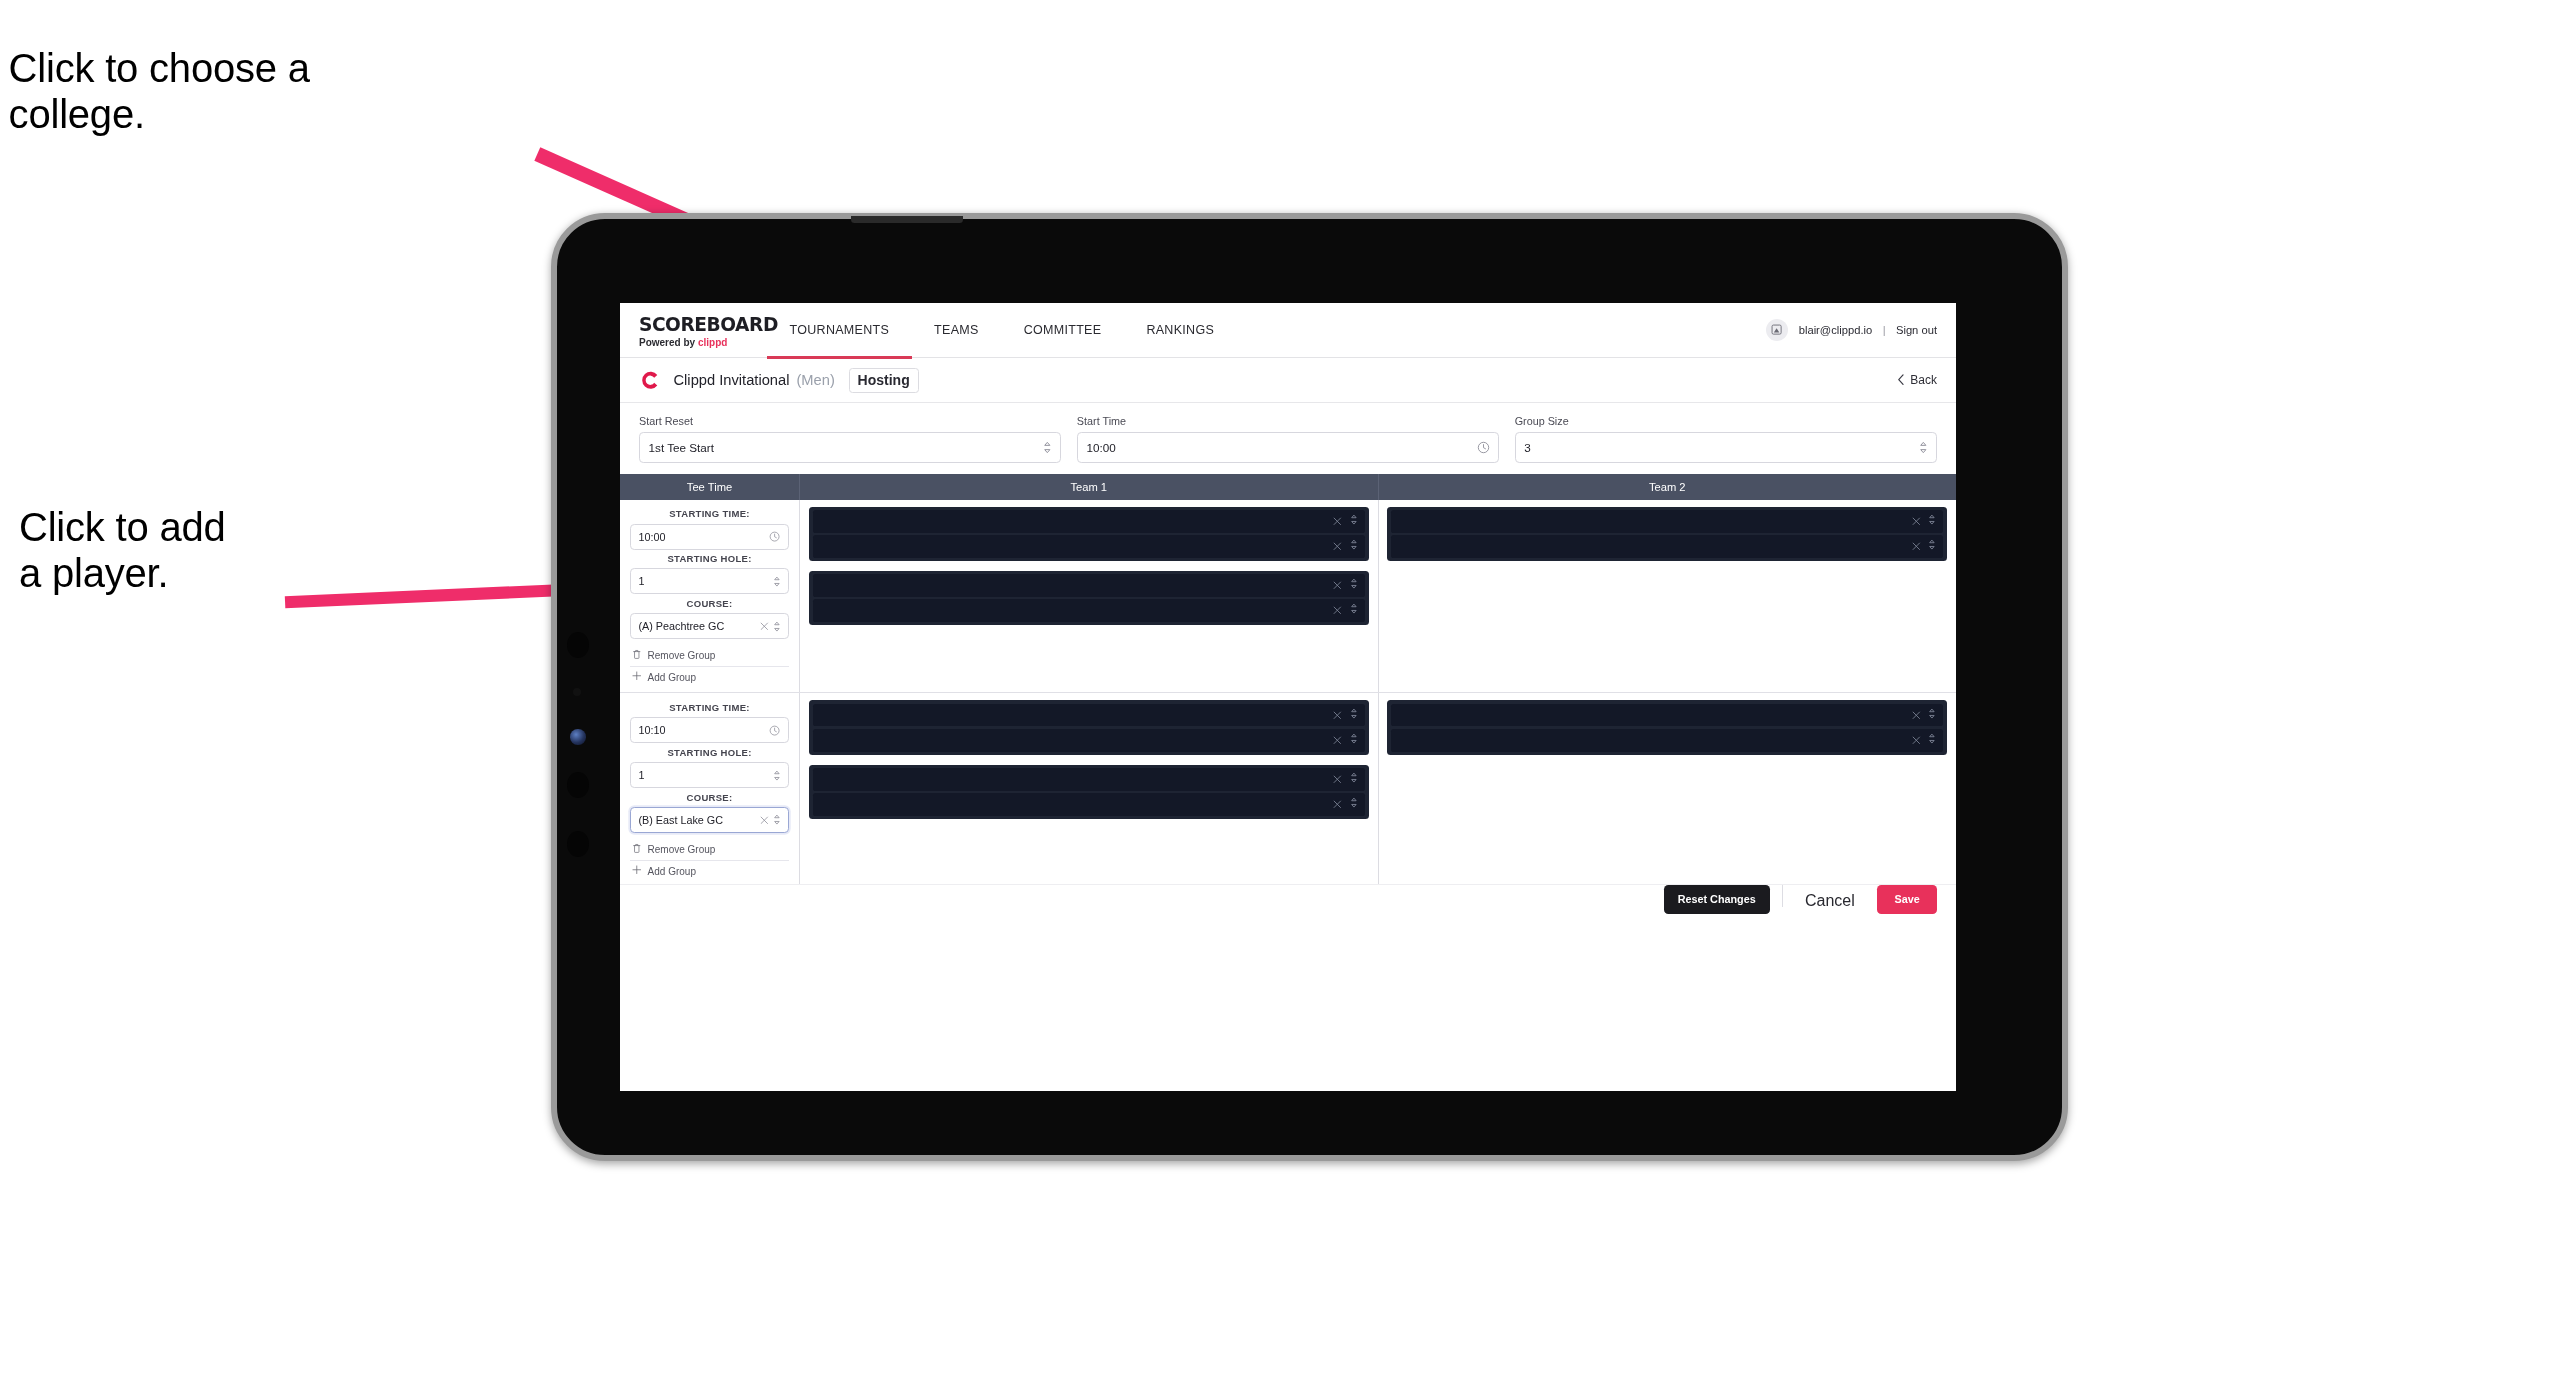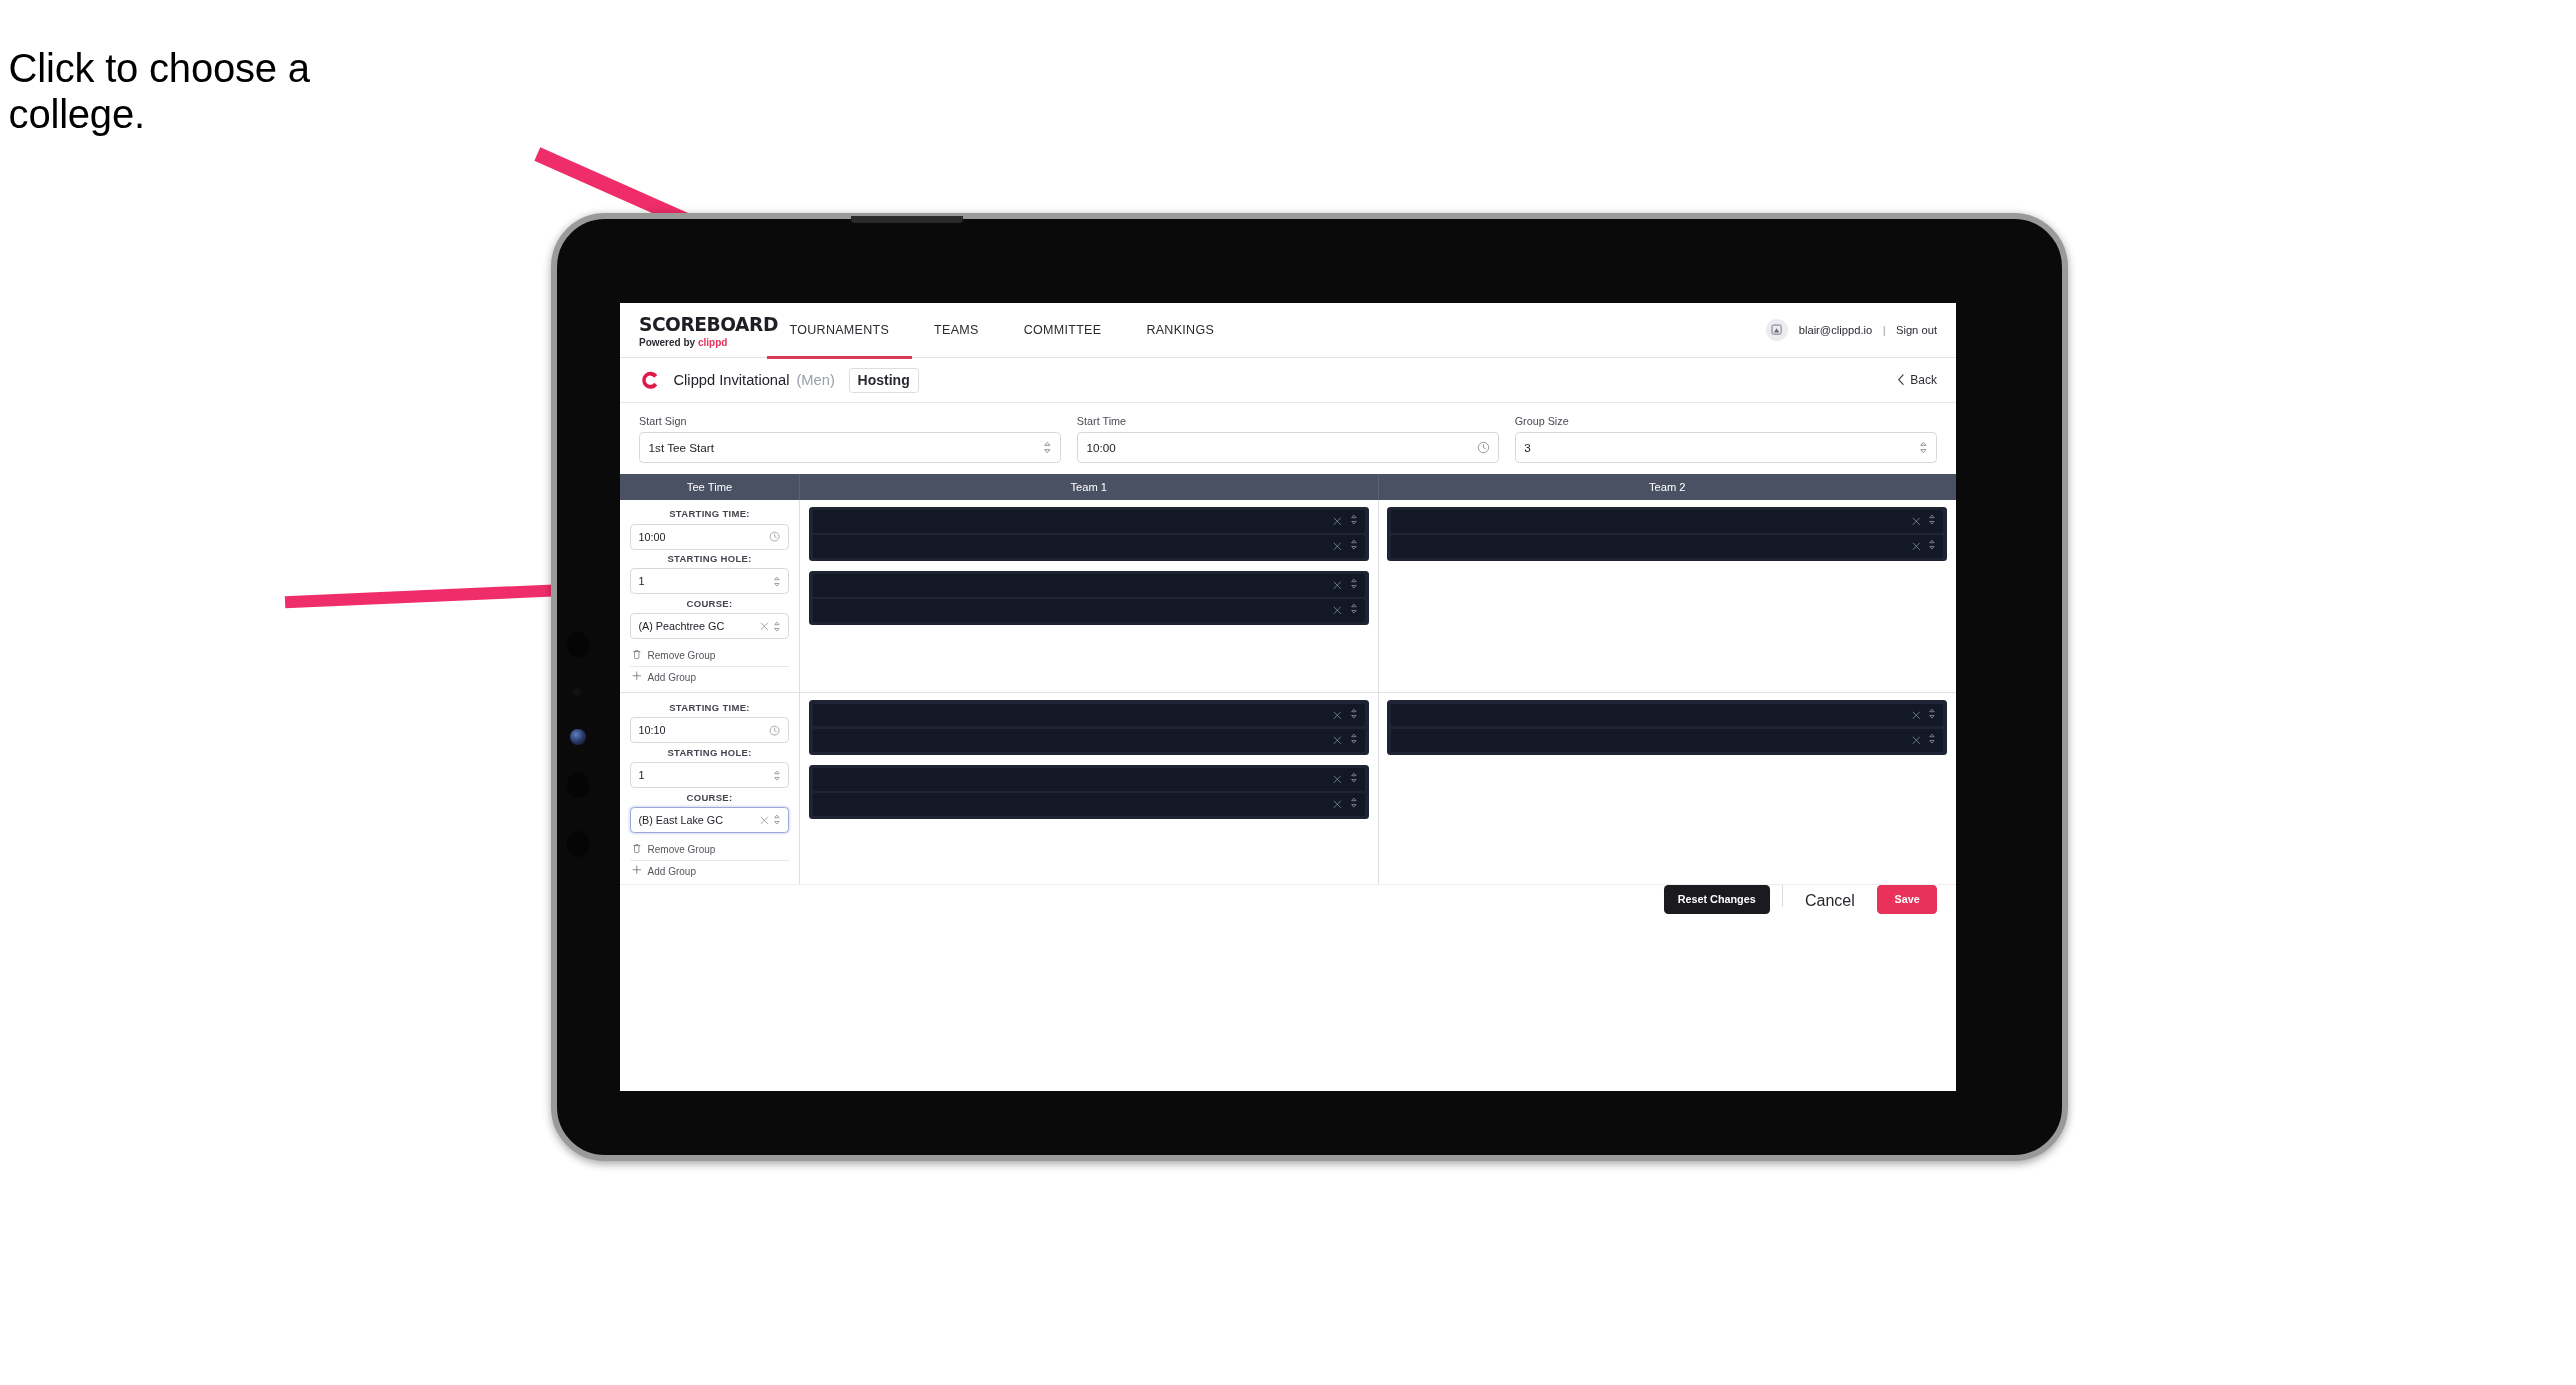--- a/index.html
+++ b/index.html
@@ -185,20 +185,22 @@
 
   .ico { display:inline-flex; align-items:center; justify-content:center; }
 </style>
 </head>
 <body>
 
 <div id="stage">
 
   <div class="annot" id="annot-college">Click to choose a
 college.</div>
+  <div class="annot" id="annot-player">Click to add
+a player.</div>
 
   <svg class="arrow-svg" viewBox="0 0 2982 1604">
     <defs>
       <marker id="ah" markerWidth="5" markerHeight="5" refX="2.6" refY="2.5" orient="auto">
         <path d="M0,0 L5,2.5 L0,5 z" fill="#ef2d6a"></path>
       </marker>
     </defs>
     <line x1="622" y1="178" x2="1540" y2="586" stroke="#ef2d6a" stroke-width="17" marker-end="url(#ah)"></line>
     <line x1="330" y1="697" x2="1492" y2="646" stroke="#ef2d6a" stroke-width="14" marker-end="url(#ah)"></line>
   </svg>
@@ -254,21 +256,21 @@
           <svg width="7.8" height="11.2" viewBox="0 0 9 13" aria-hidden="true">
             <path d="M7 1 L2 6.5 L7 12" fill="none" stroke="#3a3a44" stroke-width="1.4" stroke-linecap="round" stroke-linejoin="round"></path>
           </svg>
         </span>
         <span>Back</span>
       </div>
     </div>
 
     <div id="controls">
       <div class="ctl">
-        <div class="ctl-label">Start Sign</div>
+        <div class="ctl-label">Start Reset</div>
         <div class="ctl-field">
           <span class="val">1st Tee Start</span>
           <span class="ctl-ic">
             <svg width="8.6" height="13" viewBox="0 0 10 15" aria-hidden="true">
               <path d="M5 1.5 L8 5 L2 5 Z M5 13.5 L8 10 L2 10 Z" fill="none" stroke="#8e8e99" stroke-width="1.1" stroke-linejoin="round"></path>
             </svg>
           </span>
         </div>
       </div>
       <div class="ctl">

